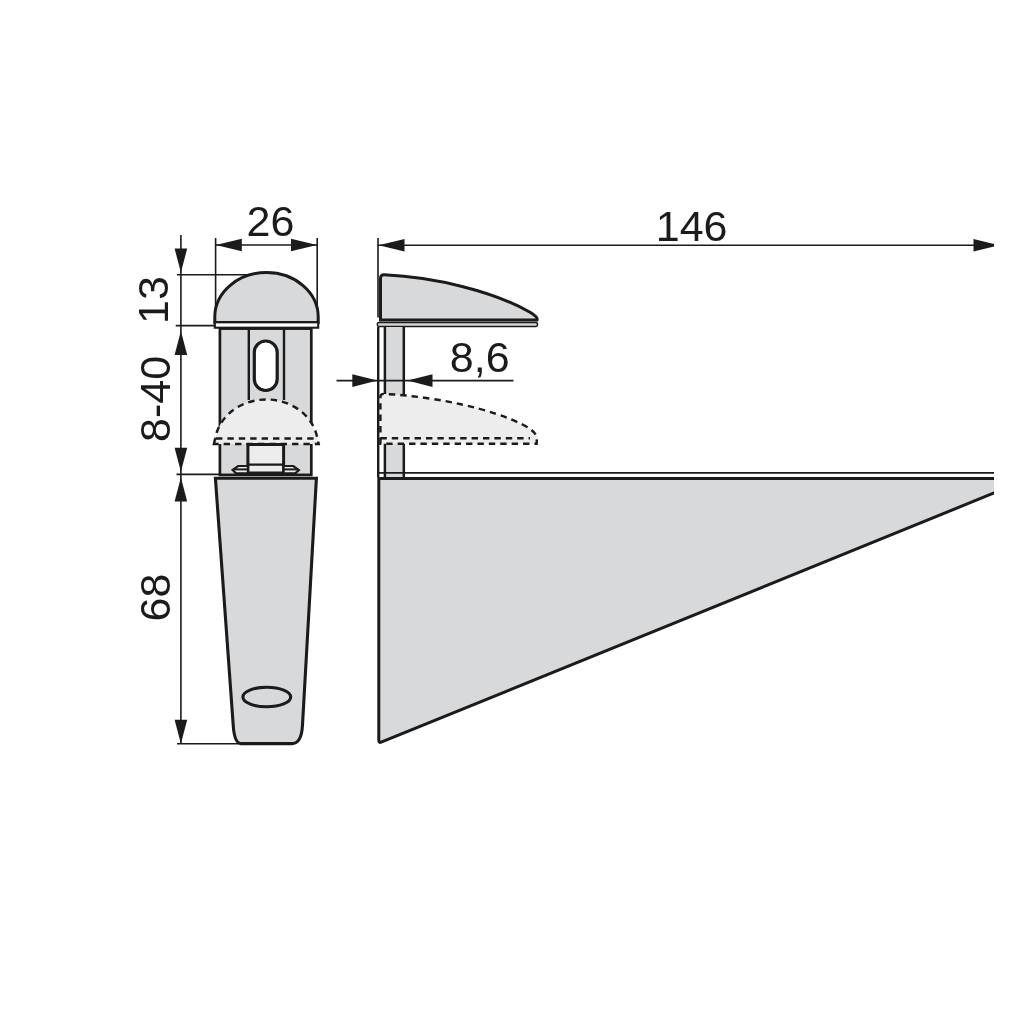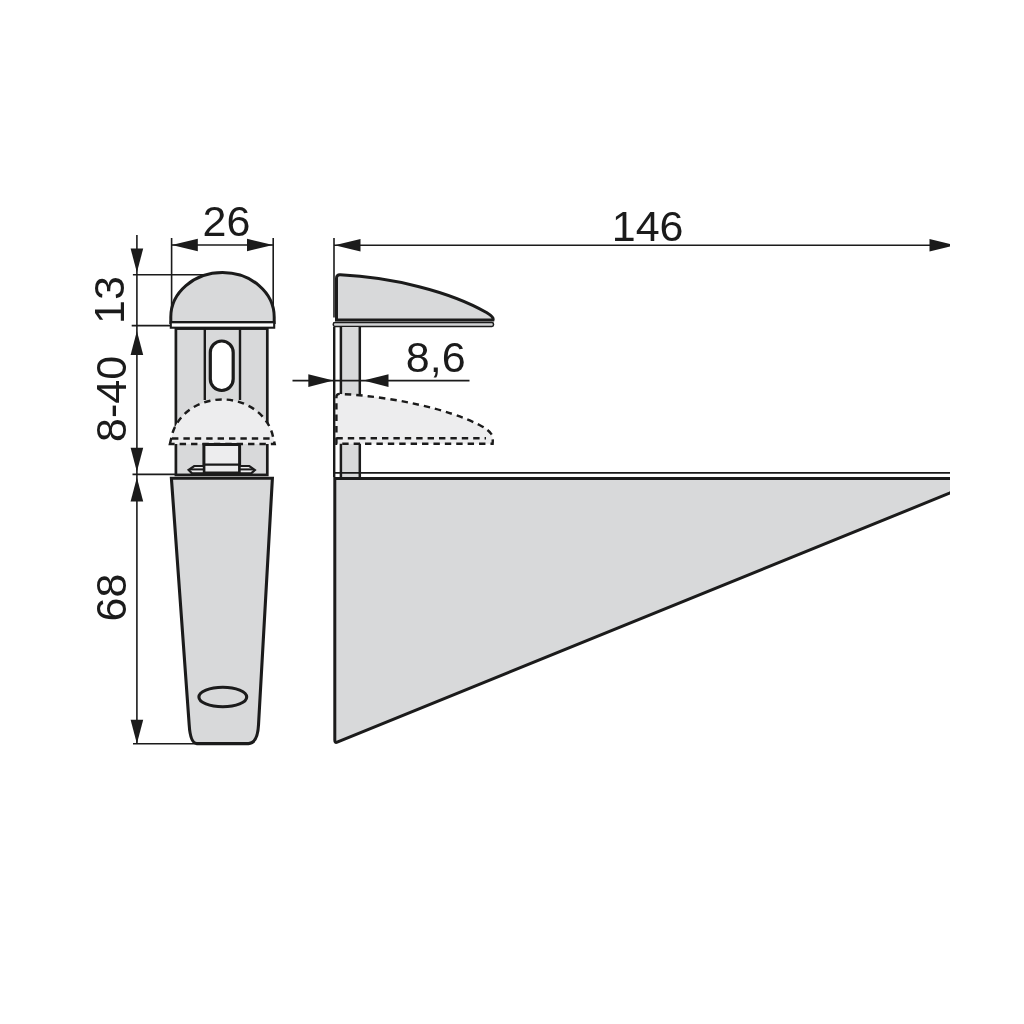--- a/index.html
+++ b/index.html
@@ -1,16 +1,16 @@
 <!DOCTYPE html>
 <html><head>
 <meta charset="utf-8">
 <style>
   html,body{margin:0;padding:0;background:#ffffff;}
-  .page{width:950px;height:1024px;position:relative;background:#8b5cf6;overflow:hidden;}
+  .page{width:950px;height:1024px;position:relative;background:#8b5cf6;overflow:hidden;margin-left:44px;}
   svg{display:block;}
   text{font-family:"Liberation Sans", sans-serif;fill:#1b1b1b;}
 </style>
 </head>
 <body>
 
 <div class="page">
 <svg width="1024" height="1024" viewBox="0 0 1024 1024" xmlns="http://www.w3.org/2000/svg">
 
   <rect x="0" y="0" width="1024" height="1024" fill="#ffffff"></rect>

